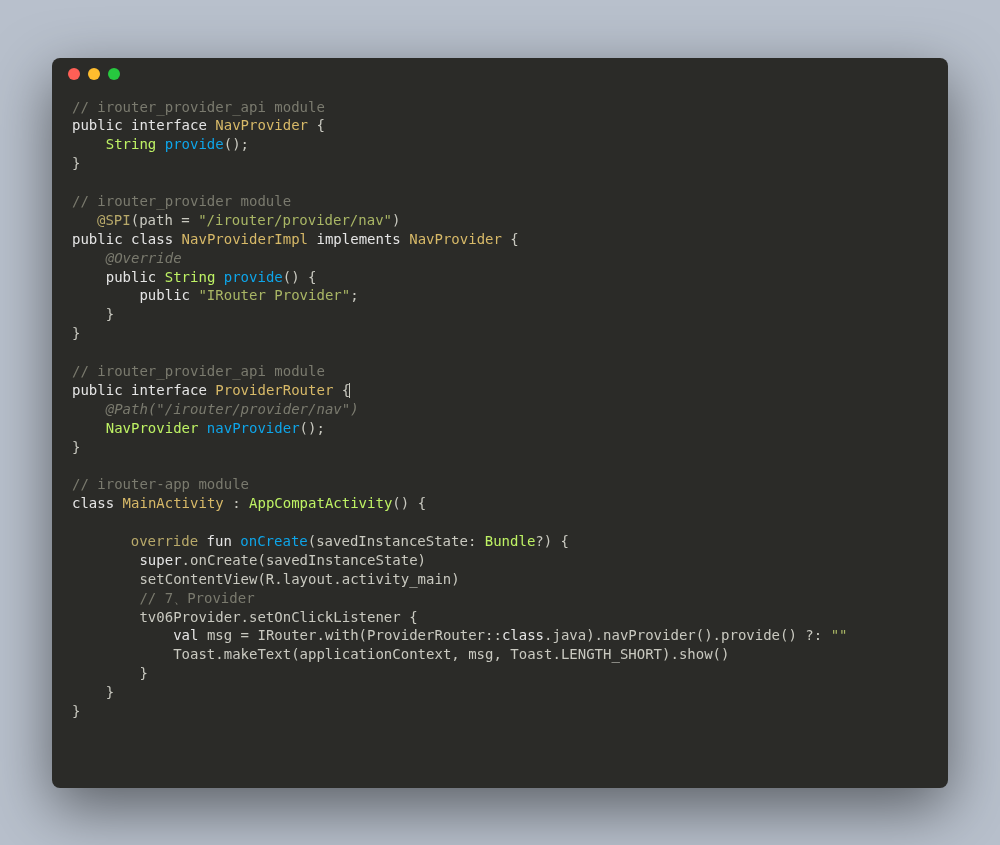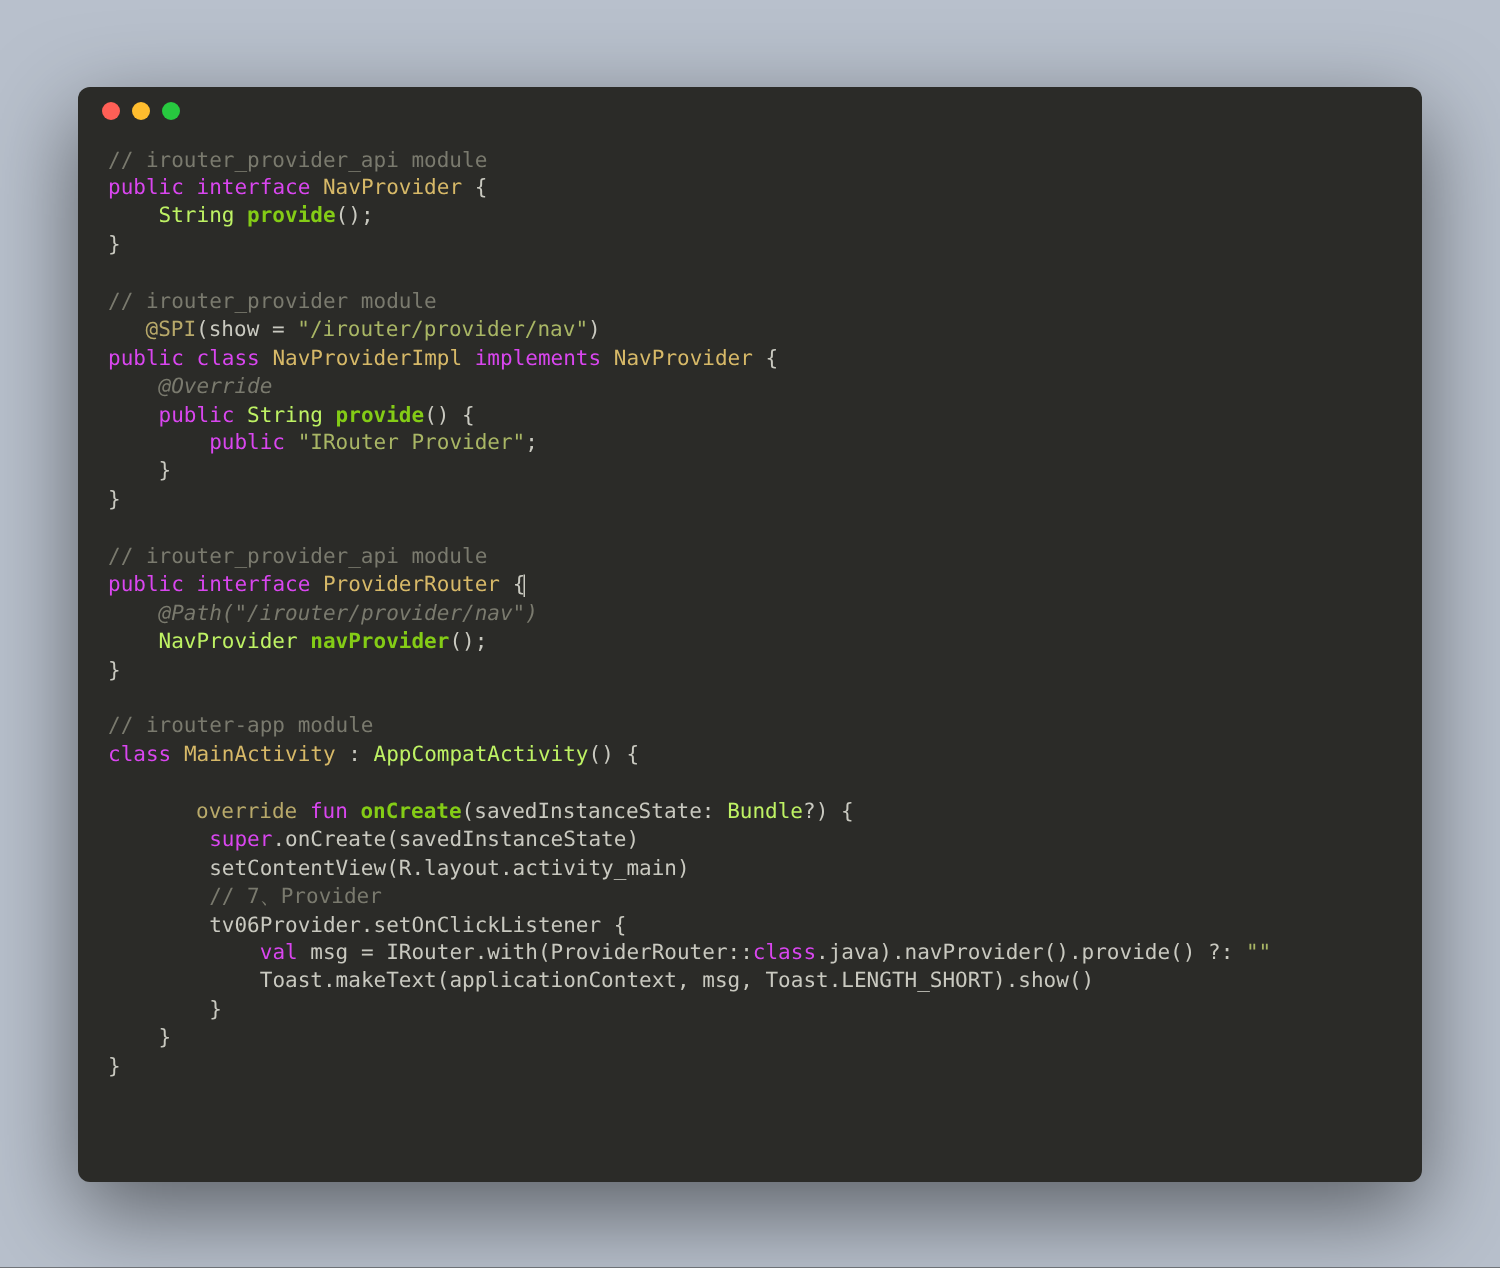--- a/index.html
+++ b/index.html
@@ -40,24 +40,24 @@
   .code-area {
     flex: 1;
     padding: 8px 20px 20px 20px;
     font-size: 14px;
     line-height: 1.35;
     white-space: pre;
     color: #c9c9c0;
     overflow: auto;
   }
   .c-comment { color: #7a7a6e; }
-  .c-keyword { color: #d946ef; }
+  .c-keyword { color: #e5e5e5; }
   .c-type { color: #bef264; }
   .c-classname { color: #d7b968; }
-  .c-method { color: #84cc16; font-weight: bold; }
+  .c-method { color: #0ea5e9; }
   .c-string { color: #a9b665; }
   .c-annotation { color: #7a7a6e; font-style: italic; }
   .c-override { color: #b8a96a; margin-left: 25px; }
   .cursor {
     display: inline-block;
     width: 1px;
     height: 15px;
     background: #c9c9c0;
     vertical-align: text-bottom;
     margin-left: -1px;
@@ -71,21 +71,21 @@
     <div class="dot dot-red"></div>
     <div class="dot dot-yellow"></div>
     <div class="dot dot-green"></div>
   </div>
   <div class="code-area"><span class="c-comment">// irouter_provider_api module</span>
 <span class="c-keyword">public</span> <span class="c-keyword">interface</span> <span class="c-classname">NavProvider</span><span> {</span>
 <span>    </span><span class="c-type">String</span><span class="c-method"> provide</span><span>();</span>
 <span>}</span>
 
 <span class="c-comment">// irouter_provider module</span>
-<span class="c-override">@SPI</span><span>(show = </span><span class="c-string">"/irouter/provider/nav"</span><span>)</span>
+<span class="c-override">@SPI</span><span>(path = </span><span class="c-string">"/irouter/provider/nav"</span><span>)</span>
 <span class="c-keyword">public</span> <span class="c-keyword">class</span> <span class="c-classname">NavProviderImpl</span> <span class="c-keyword">implements</span> <span class="c-classname">NavProvider</span><span> {</span>
 <span>    </span><span class="c-annotation">@Override</span>
 <span>    </span><span class="c-keyword">public</span> <span class="c-type">String</span><span class="c-method"> provide</span><span>() {</span>
 <span>        </span><span class="c-keyword">public</span><span class="c-string"> "IRouter Provider"</span><span>;</span>
 <span>    }</span>
 <span>}</span>
 
 <span class="c-comment">// irouter_provider_api module</span>
 <span class="c-keyword">public</span> <span class="c-keyword">interface</span> <span class="c-classname">ProviderRouter</span><span> {</span><span class="cursor"></span>
 <span>    </span><span class="c-annotation">@Path</span><span class="c-annotation">(</span><span class="c-annotation">"/irouter/provider/nav"</span><span class="c-annotation">)</span>

